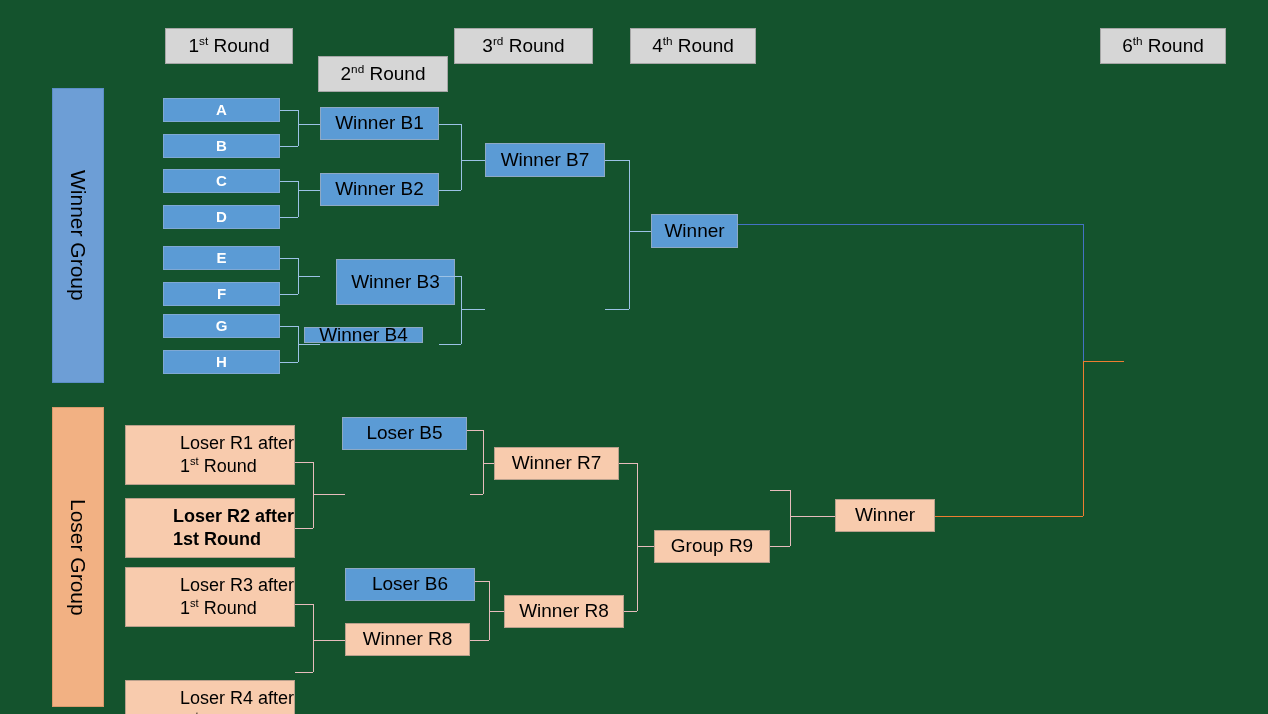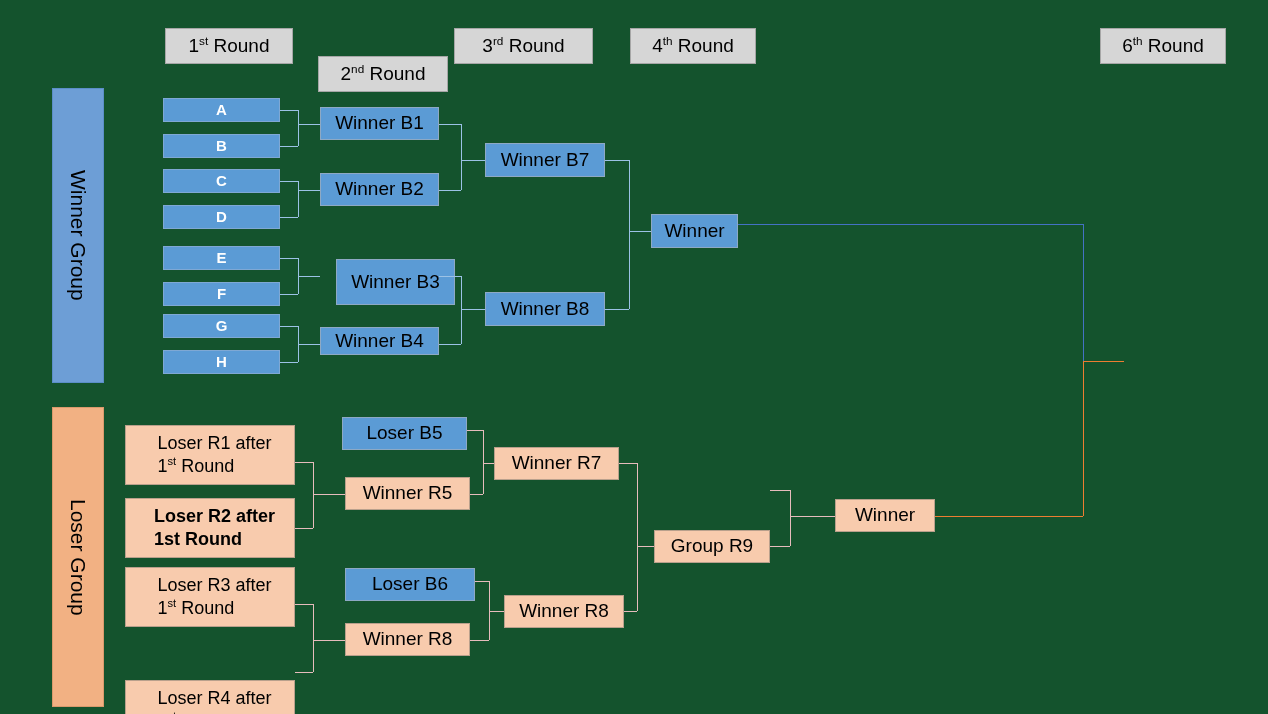--- a/index.html
+++ b/index.html
@@ -81,21 +81,21 @@
     font-size: 15px;
     border: 1px solid #7fa8d4;
   }
   .box-peach {
     background: #f8cbad;
     border: 1px solid #b9a08c;
     color: #000000;
     font-size: 19px;
   }
   .box-peach.multiline {
-    justify-content: center;
+    justify-content: flex-end;
     text-align: left;
     padding-left: 9px;
     font-size: 18px;
     line-height: 1.28;
   }
   .box-champion {
     background: #ffff00;
     border: 1px solid #9c9c5e;
     color: #000000;
     font-size: 20px;
@@ -176,34 +176,33 @@
   <div class="ln h c-blue" style="left:298px; top:276px; width:22px;"></div>
 
   <div class="ln h c-blue" style="left:280px; top:326px; width:18px;"></div>
   <div class="ln h c-blue" style="left:280px; top:362px; width:18px;"></div>
   <div class="ln v c-blue" style="left:298px; top:326px; height:36px;"></div>
   <div class="ln h c-blue" style="left:298px; top:344px; width:22px;"></div>
 
   <div class="node box-blue" style="left:320px; top:107px; width:119px; height:33px;">Winner B1</div>
   <div class="node box-blue" style="left:320px; top:173px; width:119px; height:33px;">Winner B2</div>
   <div class="node box-blue" style="left:336px; top:259px; width:119px; height:46px;">Winner B3</div>
-  <div class="node box-blue" style="left:320px; top:327px; width:119px; height:28px;">Winner B4</div>
+  <div class="node box-blue" style="left:304px; top:327px; width:119px; height:16px;">Winner B4</div>
 
   <div class="ln h c-blue" style="left:439px; top:124px; width:22px;"></div>
   <div class="ln h c-blue" style="left:439px; top:190px; width:22px;"></div>
   <div class="ln v c-blue" style="left:461px; top:124px; height:66px;"></div>
   <div class="ln h c-blue" style="left:461px; top:160px; width:24px;"></div>
 
   <div class="ln h c-blue" style="left:439px; top:276px; width:22px;"></div>
   <div class="ln h c-blue" style="left:439px; top:344px; width:22px;"></div>
   <div class="ln v c-blue" style="left:461px; top:276px; height:68px;"></div>
   <div class="ln h c-blue" style="left:461px; top:309px; width:24px;"></div>
 
   <div class="node box-blue" style="left:485px; top:143px; width:120px; height:34px;">Winner B7</div>
-  <div class="node box-blue" style="left:485px; top:292px; width:120px; height:34px;">Winner B8</div>
 
   <div class="ln h c-blue" style="left:605px; top:160px; width:24px;"></div>
   <div class="ln h c-blue" style="left:605px; top:309px; width:24px;"></div>
   <div class="ln v c-blue" style="left:629px; top:160px; height:149px;"></div>
   <div class="ln h c-blue" style="left:629px; top:231px; width:22px;"></div>
 
   <div class="node box-blue" style="left:651px; top:214px; width:87px; height:34px;">Winner</div>
 
   <div class="ln h c-navy" style="left:738px; top:224px; width:345px;"></div>
   <div class="ln v c-navy" style="left:1083px; top:224px; height:137px;"></div>
@@ -227,21 +226,20 @@
   <div class="ln h c-pink" style="left:295px; top:528px; width:18px;"></div>
   <div class="ln v c-pink" style="left:313px; top:462px; height:66px;"></div>
   <div class="ln h c-pink" style="left:313px; top:494px; width:32px;"></div>
 
   <div class="ln h c-pink" style="left:295px; top:604px; width:18px;"></div>
   <div class="ln h c-pink" style="left:295px; top:672px; width:18px;"></div>
   <div class="ln v c-pink" style="left:313px; top:604px; height:68px;"></div>
   <div class="ln h c-pink" style="left:313px; top:640px; width:32px;"></div>
 
   <div class="node box-blue" style="left:342px; top:417px; width:125px; height:33px;">Loser B5</div>
-  <div class="node box-peach" style="left:345px; top:477px; width:125px; height:33px;">Winner R5</div>
 
   <div class="node box-blue" style="left:345px; top:568px; width:130px; height:33px;">Loser B6</div>
   <div class="node box-peach" style="left:345px; top:623px; width:125px; height:33px;">Winner R8</div>
 
   <div class="ln h c-pink" style="left:467px; top:430px; width:16px;"></div>
   <div class="ln h c-pink" style="left:470px; top:494px; width:13px;"></div>
   <div class="ln v c-pink" style="left:483px; top:430px; height:64px;"></div>
   <div class="ln h c-pink" style="left:483px; top:463px; width:20px;"></div>
 
   <div class="ln h c-pink" style="left:475px; top:581px; width:14px;"></div>

